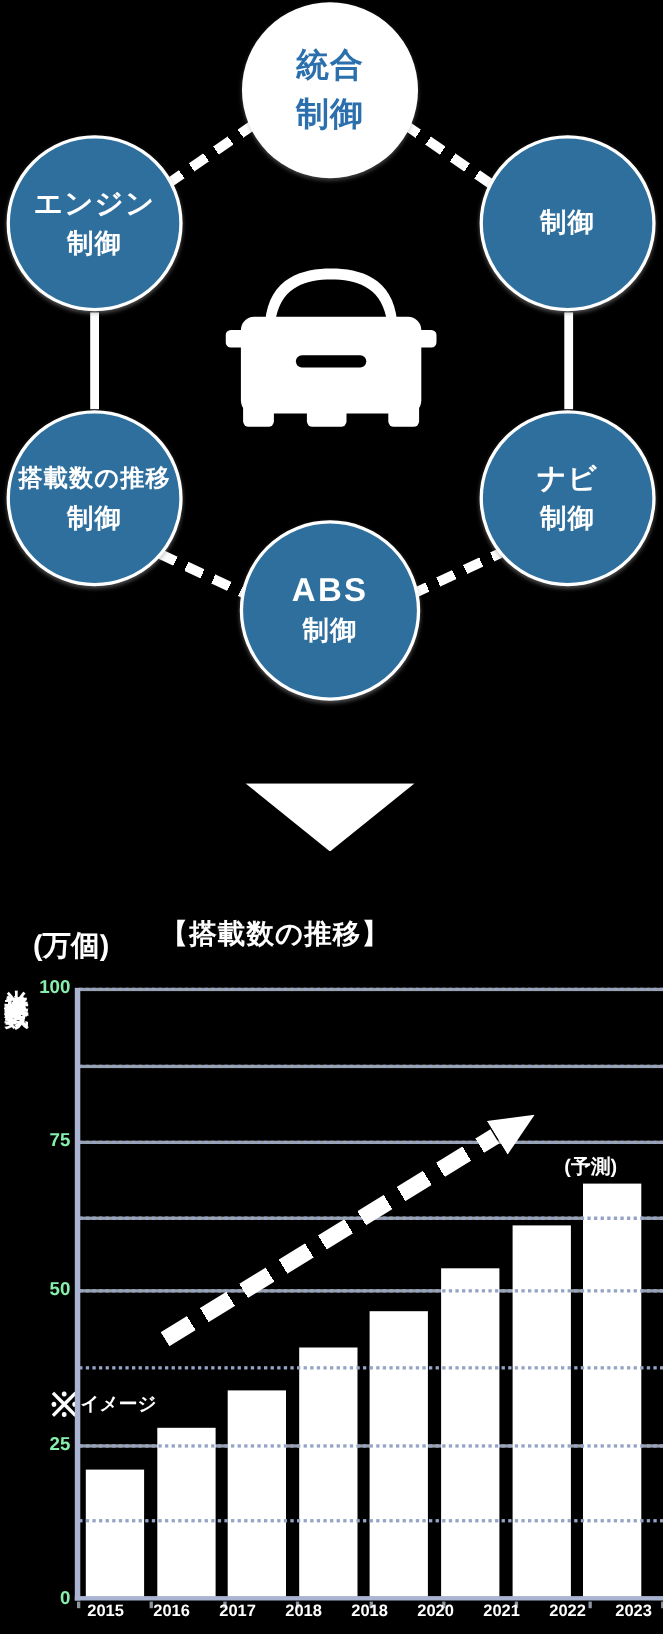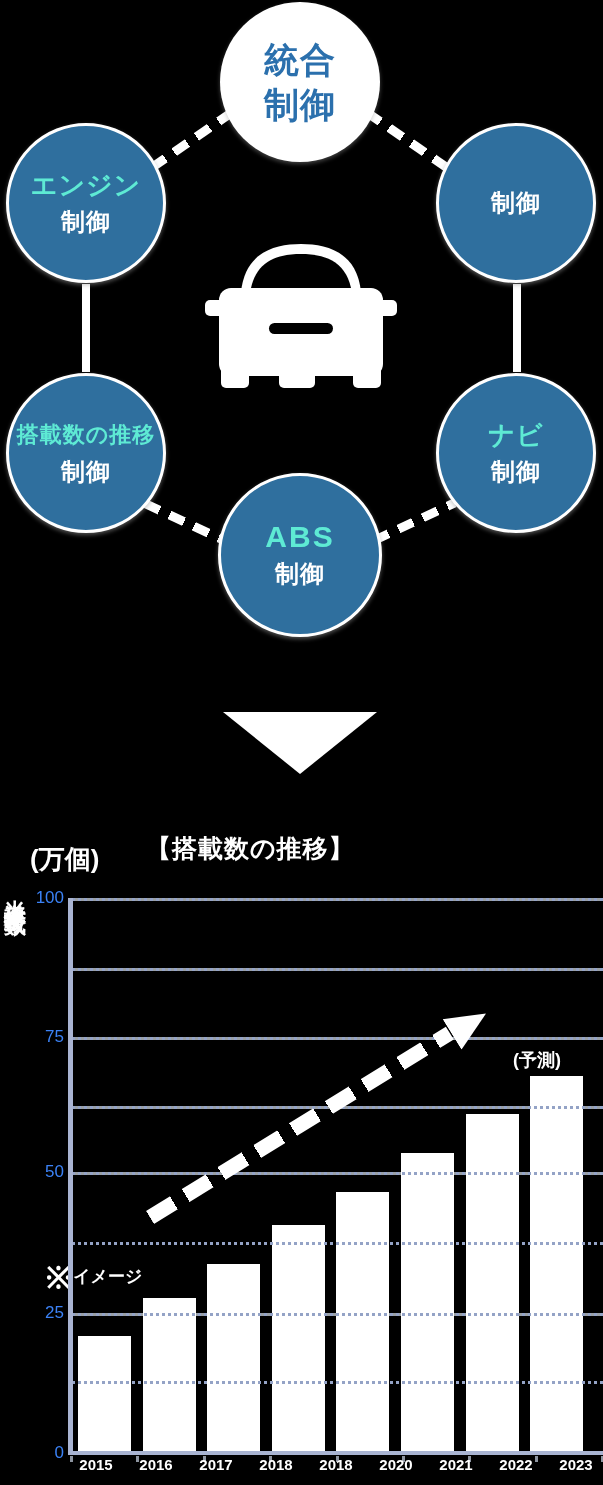--- a/index.html
+++ b/index.html
@@ -3,23 +3,23 @@
 <meta charset="utf-8">
 <style>
   html,body{margin:0;padding:0;background:#000;}
   .stage{position:relative;width:603px;height:1485px;background:#000;overflow:hidden;
          font-family:"Liberation Sans",sans-serif;}
   
   .circle{position:absolute;border-radius:50%;box-sizing:border-box;display:flex;flex-direction:column;
           align-items:center;justify-content:center;text-align:center;}
   .circle.blue{background:#2f6f9e;border:3px solid #fff;box-shadow:0 2px 4px rgba(150,150,150,.55);}
   .circle.white{background:#fff;box-shadow:0 2px 4px rgba(150,150,150,.45);}
-  .circle .l1{color:#5eead4;font-weight:bold;font-size:26px;line-height:38px;letter-spacing:1px;}
+  .circle .l1{color:#ffffff;font-weight:bold;font-size:26px;line-height:38px;letter-spacing:1px;}
   .circle .l2{color:#fff;font-weight:bold;font-size:24px;line-height:36px;letter-spacing:1px;}
-  .circle.white .l1,.circle.white .l2{color:#2b70ad;font-size:35px;line-height:45px;}
+  .circle.white .l1,.circle.white .l2{color:#2b70ad;font-size:30px;line-height:45px;}
   #c-hub{left:220px;top:2px;width:160px;height:160px;}
   #c-engine{left:6px;top:123px;width:160px;height:160px;}
   #c-aircon{left:436px;top:123px;width:160px;height:160px;}
   #c-security{left:6px;top:373px;width:160px;height:160px;}
   #c-security .l1{font-size:22px;}
   #c-navi{left:436px;top:373px;width:160px;height:160px;}
   #c-abs{left:218px;top:473px;width:164px;height:164px;}
   #c-abs .l1{font-size:30px;letter-spacing:2px;}
   
   .vline{position:absolute;width:8px;height:88px;background:#fff;}
@@ -43,21 +43,21 @@
   #note{left:46px;top:1262px;display:flex;align-items:flex-start;}
   #note .star{font-size:30px;line-height:32px;margin-right:2px;}
   #note .txt{font-size:17px;line-height:30px;}
   #plot{position:absolute;left:72px;top:898px;width:531px;height:555px;}
   .grid-solid{position:absolute;left:0;width:531px;height:3px;background:#9aa0a6;z-index:1;}
   .grid-dot{position:absolute;left:0;width:531px;height:0;border-top:3px dotted #94a3c6;z-index:3;}
   .bar{position:absolute;bottom:0;width:53px;background:#fff;z-index:2;}
   #xaxis{position:absolute;left:-4px;top:553px;width:535px;height:4px;background:#a9b4d2;z-index:4;}
   #yaxis{position:absolute;left:-4px;top:0;width:5px;height:557px;background:#a9b4d2;z-index:4;}
   .xtick{position:absolute;top:558px;width:3px;height:6px;background:#8d94a0;}
-  .ylab{position:absolute;right:0;font-size:17px;font-weight:normal;color:#3b82f6;}
+  .ylab{position:absolute;right:0;font-size:17px;font-weight:bold;color:#86efac;}
   #ylabs{position:absolute;left:28px;top:898px;width:36px;height:575px;}
   #xlabs{position:absolute;left:0;top:1456px;width:501px;height:22px;}
   .xlab{position:absolute;width:60px;text-align:center;color:#fff;font-weight:bold;font-size:15px;}
   #arrow-dash{position:absolute;left:78px;top:312px;width:352px;height:15px;z-index:5;transform-origin:0 50%;
               transform:rotate(-31.6deg);
               background:repeating-linear-gradient(90deg,#fff 0 28px,transparent 28px 42px);}
   #arrow-head{position:absolute;left:377px;top:108px;width:40px;height:36px;background:#fff;z-index:5;
               clip-path:polygon(0 0,100% 50%,0 100%);transform:rotate(-31.6deg);}
   #forecast{left:513px;top:1048px;font-size:18px;z-index:6;}
 </style>

